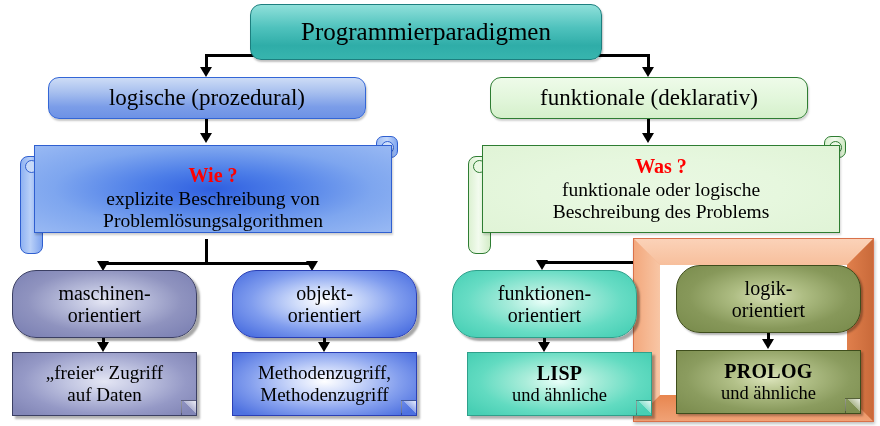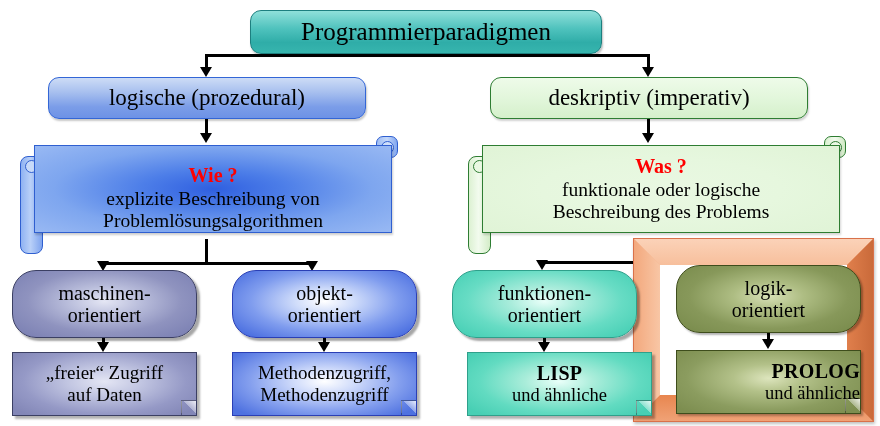--- a/index.html
+++ b/index.html
@@ -4,21 +4,21 @@
 <style>
   html,body{margin:0;padding:0;background:#ffffff;}
   body{width:880px;height:426px;overflow:hidden;font-family:"Liberation Serif","DejaVu Serif",serif;}
   #stage{position:relative;width:880px;height:426px;background:#fff;}
 
   .box{position:absolute;box-sizing:border-box;display:flex;flex-direction:column;
        align-items:center;justify-content:center;text-align:center;color:#000;line-height:1.12;border-radius:24px;}
 
   
   #title-box{
-    left:250px;top:10px;width:352px;height:44px;border-radius:11px;
+    left:250px;top:4px;width:352px;height:56px;border-radius:11px;
     border:1.6px solid #1d7f7f;
     background:linear-gradient(180deg,#8fe0da 0%,#4fc2bd 42%,#2fada8 75%,#37b5ae 100%);
     box-shadow:1px 2px 2px rgba(0,0,0,.25);
     font-size:25px;
   }
 
   
   #imperative-box{
     left:48px;top:77px;width:318px;height:42px;border-radius:11px;
     border:1.6px solid #3366d6;
@@ -121,21 +121,21 @@
     background:radial-gradient(ellipse 62% 72% at 50% 46%,#e4e6f4 0%,#c2c6e2 32%,#9599c6 72%,#8387b7 100%);}
   #method-box{left:232px;top:352px;width:185px;height:64px;
     border-color:#2a3fb5;
     background:radial-gradient(ellipse 62% 72% at 50% 46%,#ffffff 0%,#d2ddfb 26%,#849fee 66%,#4e71e0 100%);}
   #lisp-box{left:467px;top:352px;width:185px;height:64px;
     border-color:#2fa08b;
     background:radial-gradient(ellipse 62% 72% at 50% 46%,#e9fff9 0%,#aaedda 30%,#62dbc1 70%,#48cfb4 100%);}
   #prolog-box{left:676px;top:350px;width:185px;height:64px;
     border-color:#3e4d1c;
     background:radial-gradient(ellipse 64% 74% at 50% 44%,#dde5bd 0%,#b3c189 30%,#8b9c5f 70%,#7d8e50 100%);
-    box-shadow:2px 2px 2px rgba(0,0,0,.28);align-items:flex-end;}
+    box-shadow:2px 2px 2px rgba(0,0,0,.28);}
 
   
   .ln{position:absolute;background:#000;}
   .vln{width:3px;}
   .hln{height:3px;}
   .arw{position:absolute;width:0;height:0;border-left:6.5px solid transparent;
        border-right:6.5px solid transparent;border-top:10px solid #000;}
 </style>
 </head>
 <body>
@@ -186,21 +186,21 @@
   <div class="arw" style="left:762px;top:339px;"></div>
 
   <div class="box" id="title-box">
     <span>Programmierparadigmen</span>
   </div>
 
   <div class="box" id="imperative-box">
     <span>logische (prozedural)</span>
   </div>
   <div class="box" id="descriptive-box">
-    <span>deskriptiv (imperativ)</span>
+    <span>funktionale (deklarativ)</span>
   </div>
 
   <div class="scroll" id="scroll-wie">
     <div class="curl curl-l">
       <div class="curl-eye"></div>
     </div>
     <div class="curl curl-r">
       <div class="curl-eye"></div>
     </div>
     <div class="body">

